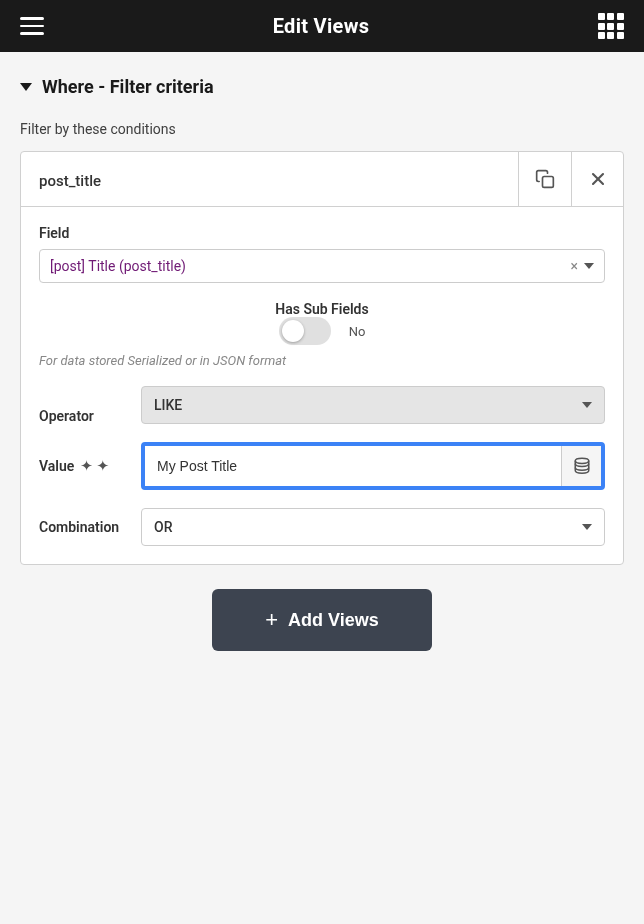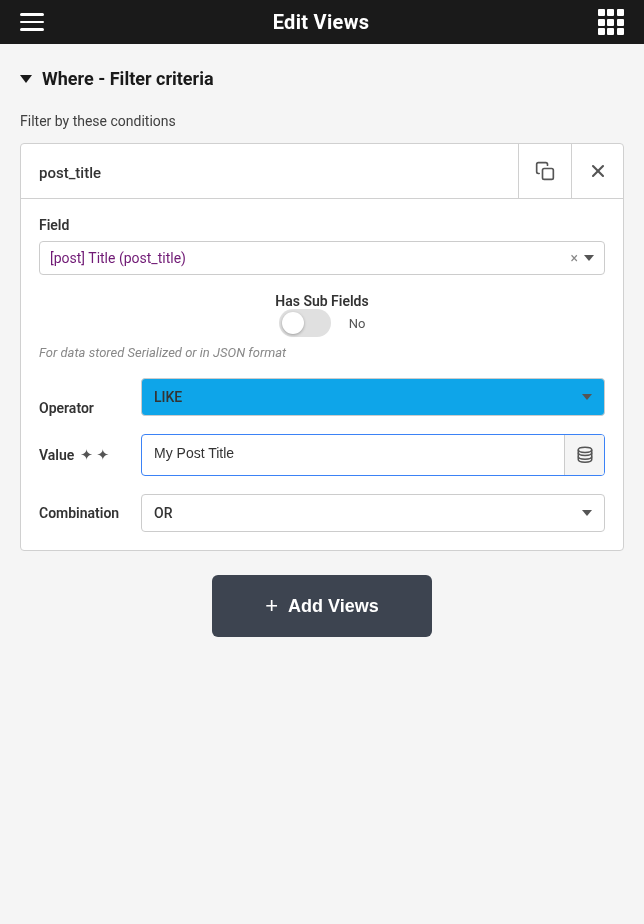--- a/index.html
+++ b/index.html
@@ -16,21 +16,21 @@
       overflow-x: hidden;
     }
 
     
     .header {
       background: #1a1a1a;
       display: flex;
       align-items: center;
       justify-content: space-between;
       padding: 0 20px;
-      height: 44px;
+      height: 52px;
     }
 
     .header-title {
       color: #ffffff;
       font-size: 20px;
       font-weight: 700;
       letter-spacing: 0.3px;
     }
 
     .hamburger-icon {
@@ -262,21 +262,21 @@
       color: #333;
       min-width: 90px;
     }
 
     .operator-select {
       flex: 1;
       display: flex;
       align-items: center;
       border: 1px solid #ccc;
       border-radius: 4px;
-      background: #0ea5e9;
+      background: #e5e5e5;
       padding: 10px 12px;
       cursor: pointer;
     }
 
     .operator-select-value {
       flex: 1;
       font-size: 14px;
       color: #333;
       font-weight: 500;
     }
@@ -304,22 +304,22 @@
 
     .value-sparkle-icon {
       color: #555;
       font-size: 15px;
       cursor: pointer;
     }
 
     .value-input-group {
       flex: 1;
       display: flex;
-      align-items: flex-start;
-      border: 1px solid #3b82f6;
+      align-items: center;
+      border: 4px solid #3b82f6;
       border-radius: 4px;
       background: #ffffff;
       overflow: hidden;
     }
 
     .value-input {
       flex: 1;
       border: none;
       outline: none;
       padding: 10px 12px;

